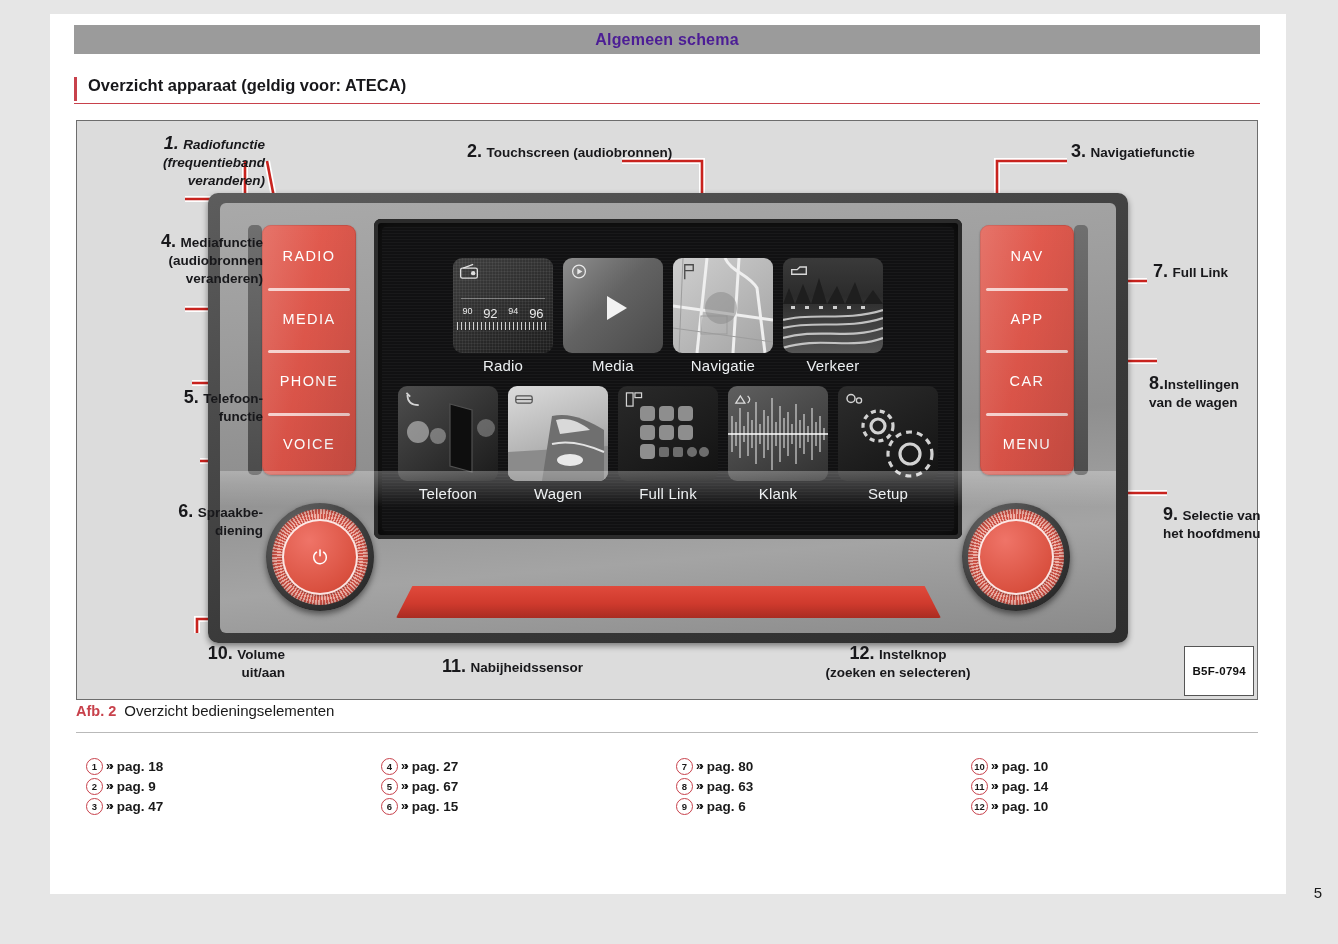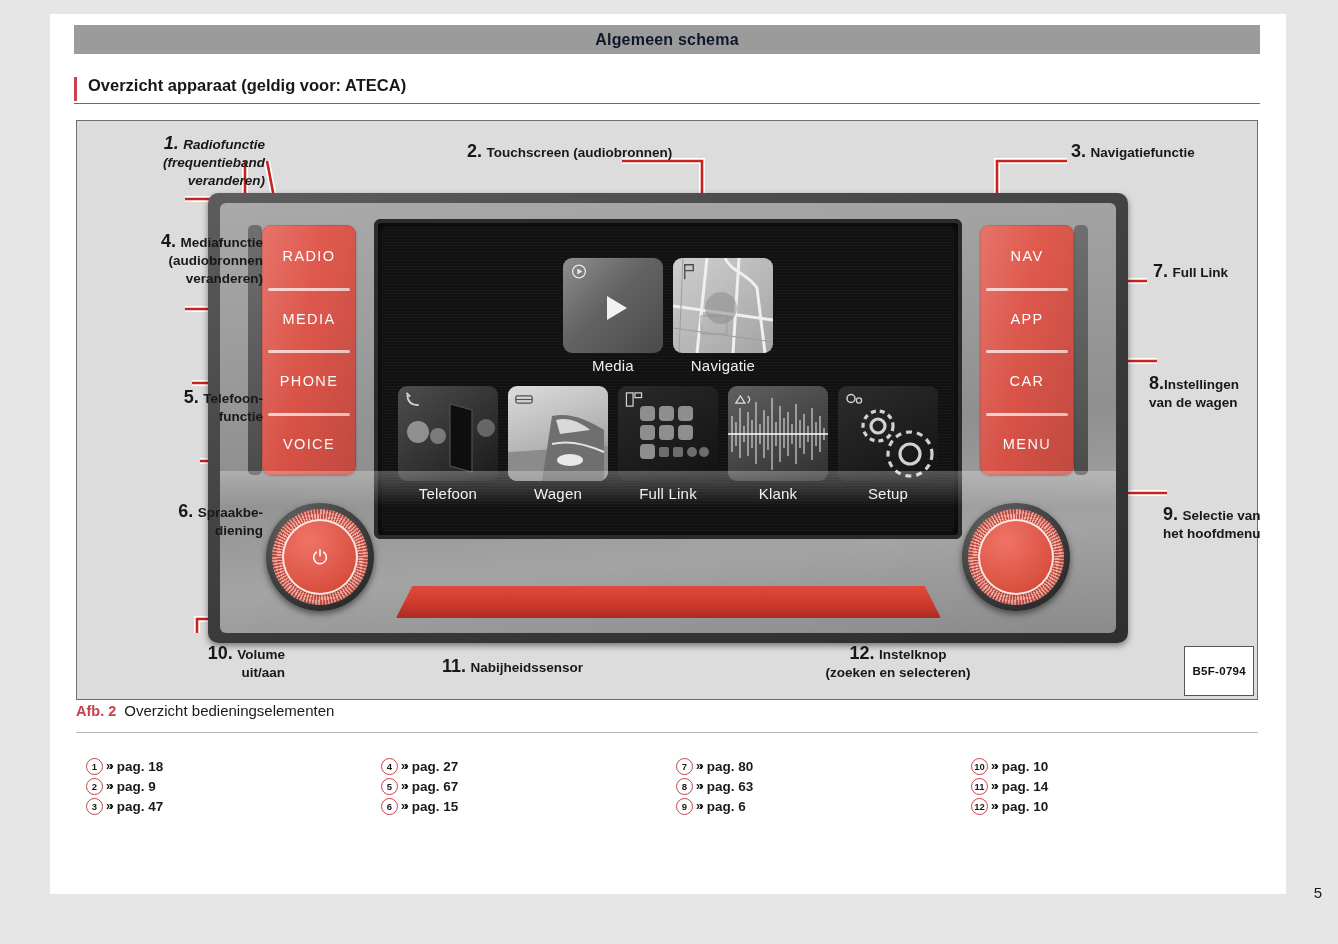--- a/index.html
+++ b/index.html
@@ -16,21 +16,21 @@
     background:#ffffff;
   }
   
   #header-bar{
     position:absolute;left:74px;top:25px;width:1186px;height:29px;
     background:#9b9b9b;
   }
   #header-title{
     position:absolute;left:0;top:0;width:100%;height:29px;
     line-height:29px;text-align:center;
-    color:#0f172a;font-weight:bold;font-size:16px;
+    color:#4c1d95;font-weight:bold;font-size:16px;
     letter-spacing:.2px;
   }
   
   #section-head{
     position:absolute;left:74px;top:76px;width:1186px;height:28px;
   }
   #section-head .rule{
     position:absolute;left:0;top:1px;width:3px;height:24px;background:#c8414b;
   }
   #section-head .txt{
@@ -307,20 +307,38 @@
         <div class="keybtn">
             <span>MENU</span>
           </div>
         <div class="keyshade"></div>
       </div>
 
       <div id="screen">
         <div id="screen-inner">
 
           <div class="app-row">
+            <div class="app">
+              <div class="app-tile t-radio">
+                <svg class="tile-ic" viewBox="0 0 24 20">
+                    <rect x="2" y="6" width="20" height="12" rx="2" fill="none" stroke="#e8e8e8" stroke-width="1.6"></rect>
+                    <circle cx="17" cy="12" r="2.6" fill="#e8e8e8"></circle>
+                    <path d="M5 6 L17 1.5" stroke="#e8e8e8" stroke-width="1.6" fill="none"></path>
+                  </svg>
+                <div style="position:absolute;left:8px;right:8px;top:40px;height:1px;background:rgba(255,255,255,.35)"></div>
+                <div style="position:absolute;left:4px;right:4px;top:48px;display:flex;justify-content:space-around;color:#e9e9e9;font-size:9px;">
+                  <span>90</span>
+                  <span style="font-size:13px">92</span>
+                  <span>94</span>
+                  <span style="font-size:13px">96</span>
+                </div>
+                <div style="position:absolute;left:4px;right:4px;top:64px;height:8px;background:repeating-linear-gradient(90deg,rgba(235,235,235,.85) 0 1px,transparent 1px 4px)"></div>
+              </div>
+              <div class="app-name">Radio</div>
+            </div>
 
             <div class="app">
               <div class="app-tile t-media">
                 <svg class="tile-ic" viewBox="0 0 20 20">
                     <circle cx="10" cy="10" r="7.5" fill="none" stroke="#efefef" stroke-width="1.5"></circle>
                     <polygon points="8,6.5 14,10 8,13.5" fill="#efefef"></polygon>
                   </svg>
                 <svg style="position:absolute;left:32px;top:30px" width="40" height="40" viewBox="0 0 40 40">
                     <polygon points="12,8 32,20 12,32" fill="#f2f2f2"></polygon>
                   </svg>
@@ -344,20 +362,45 @@
                     <path d="M0 70 L100 84"></path>
                       <path d="M10 0 L6 95"></path>
                       <rect x="28" y="58" width="26" height="18"></rect>
                   </g>
                   <circle cx="48" cy="50" r="16" fill="#8c8c8c" opacity=".55"></circle>
                 </svg>
               </div>
               <div class="app-name">Navigatie</div>
             </div>
 
+            <div class="app">
+              <div class="app-tile t-verkeer">
+                <svg class="tile-ic" viewBox="0 0 22 18">
+                    <path d="M3 12 L3 7 L9 7 L12 4 L19 4 L19 12 Z" fill="none" stroke="#e2e2e2" stroke-width="1.5"></path>
+                  </svg>
+                <svg style="position:absolute;left:0;top:0" width="100" height="95" viewBox="0 0 100 95">
+                  <path d="M0 46 L6 30 L12 46 L20 26 L28 46 L36 20 L44 46 L54 28 L62 46 L72 24 L80 46 L90 32 L100 46 Z" fill="#1e1e1e"></path>
+                  <g stroke="#d9d9d9" stroke-width="2.2" fill="none" opacity=".85">
+                    <path d="M0 62 C30 54 62 64 100 52"></path>
+                    <path d="M0 70 C32 62 64 72 100 60"></path>
+                    <path d="M0 80 C34 70 66 82 100 70"></path>
+                    <path d="M0 90 C36 78 68 92 100 80"></path>
+                  </g>
+                  <g fill="#cfcfcf">
+                    <rect x="8" y="48" width="4" height="3"></rect>
+                      <rect x="22" y="48" width="4" height="3"></rect>
+                    <rect x="36" y="48" width="4" height="3"></rect>
+                      <rect x="50" y="48" width="4" height="3"></rect>
+                    <rect x="64" y="48" width="4" height="3"></rect>
+                      <rect x="78" y="48" width="4" height="3"></rect>
+                  </g>
+                </svg>
+              </div>
+              <div class="app-name">Verkeer</div>
+            </div>
 
           </div>
 
           <div class="app-row">
             <div class="app">
               <div class="app-tile t-tel">
                 <svg class="tile-ic" viewBox="0 0 20 18">
                     <path d="M3 4 C3 12 8 15 15 15" fill="none" stroke="#ddd" stroke-width="1.8"></path>
                     <path d="M2 2 L6 6" stroke="#ddd" stroke-width="1.8"></path>
                   </svg>

